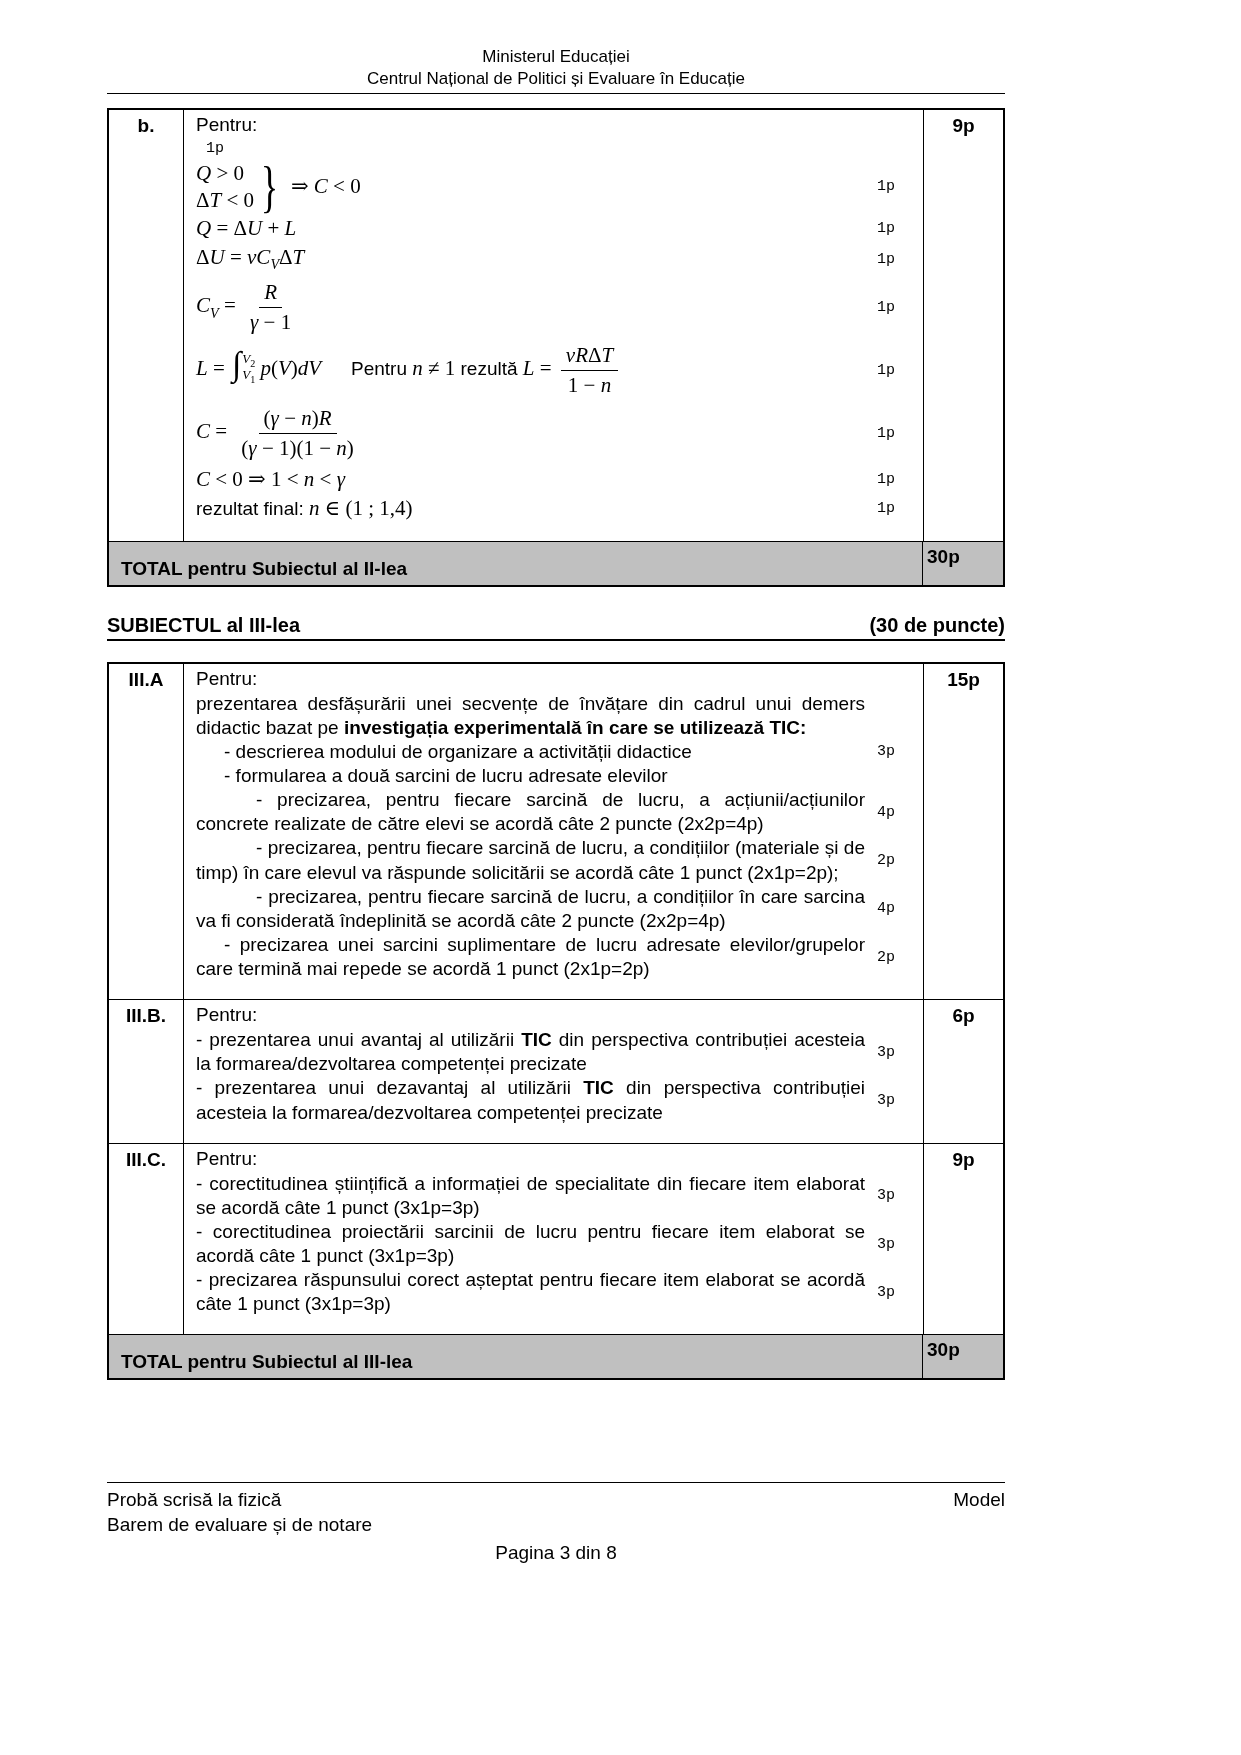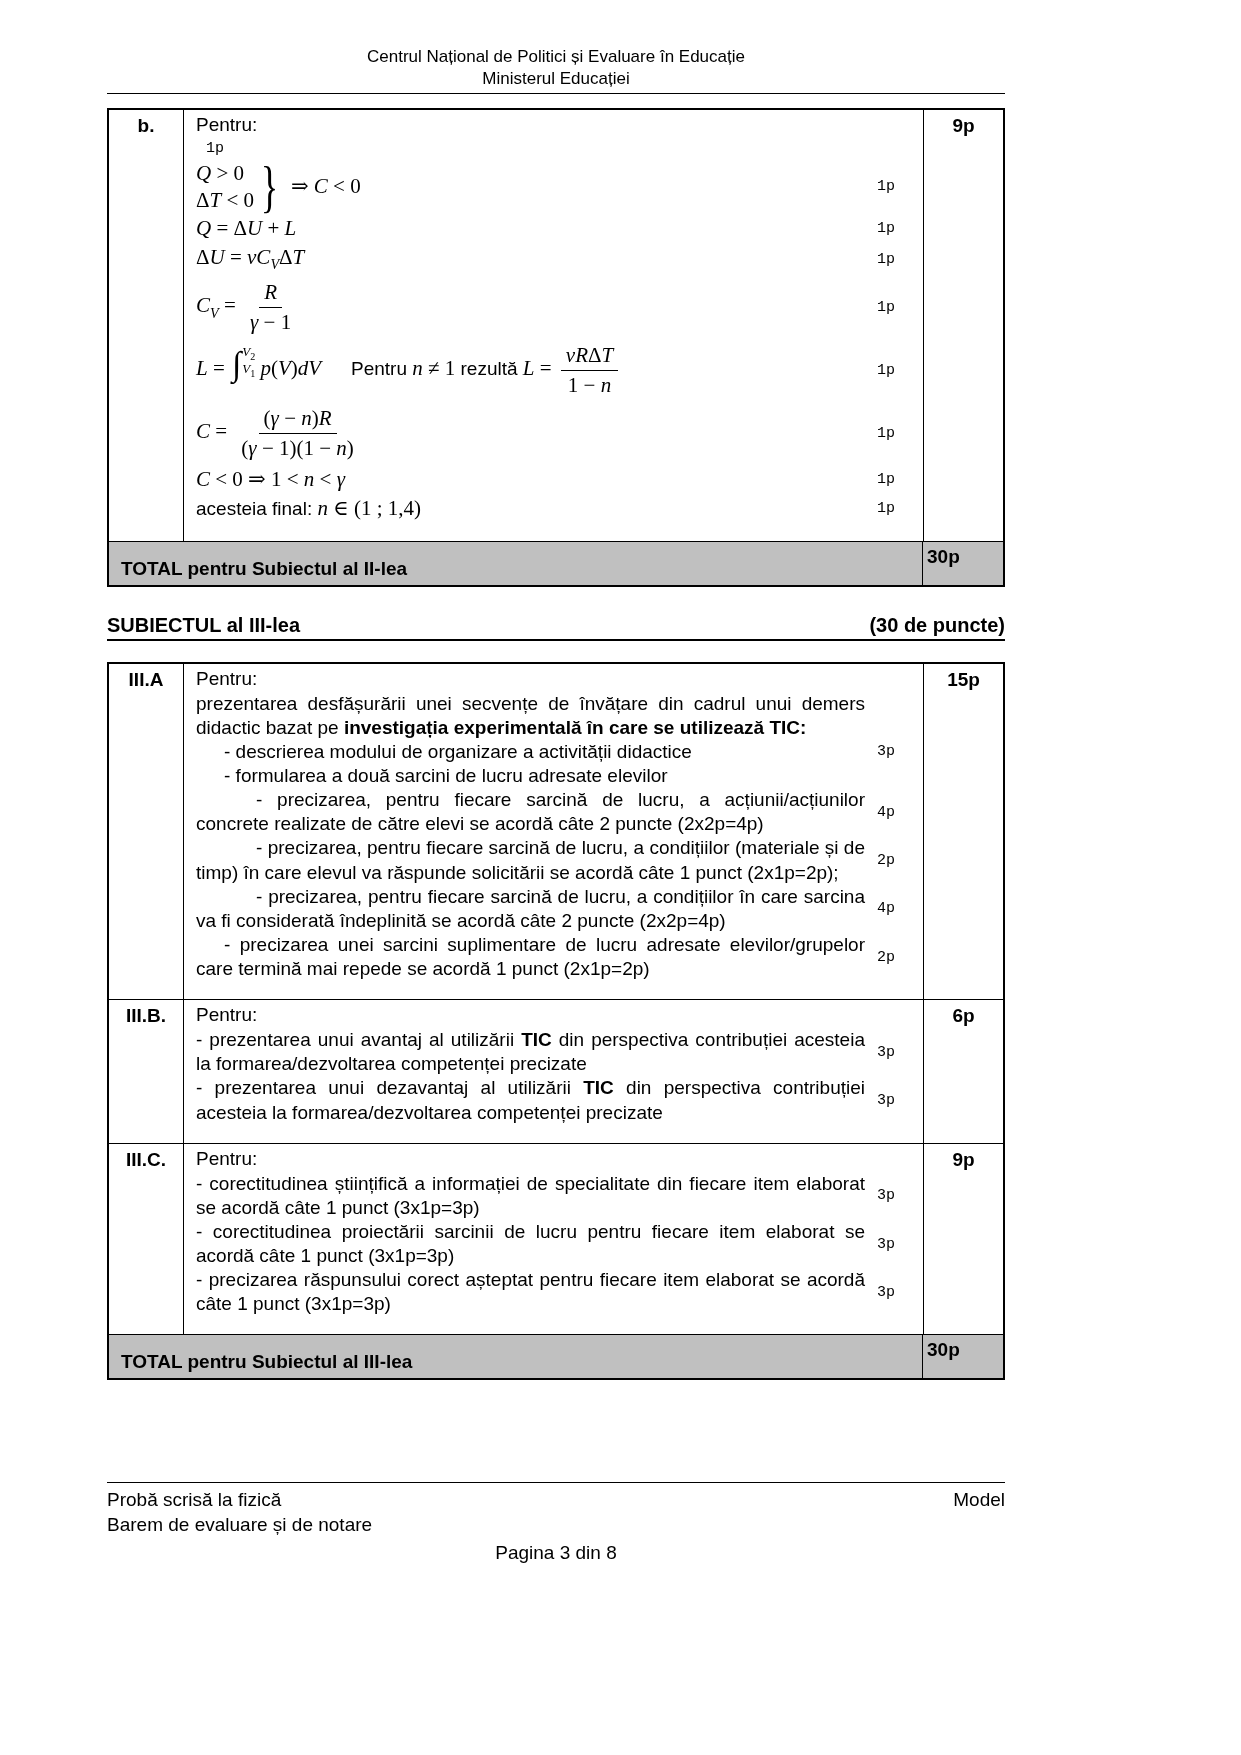--- a/index.html
+++ b/index.html
@@ -29,21 +29,21 @@
   .frac{ display:inline-flex; flex-direction:column; align-items:center; vertical-align:middle; margin:2px 4px; }
   .frac .num{ border-bottom:1.3px solid var(--line); padding:0 5px 2px; }
   .frac .den{ padding:2px 5px 0; }
   .grp{ display:inline-flex; align-items:center; }
   .stk{ display:inline-flex; flex-direction:column; row-gap:3px; }
   .stk span{ line-height:1.15; }
   .brc{ font-size:56px; line-height:0.9; font-weight:300; transform:scaleX(.65); margin:0 0 0 2px; }
   .aft{ margin-left:8px; }
   .intg{ display:inline-flex; align-items:center; margin:0 2px; }
   .isym{ font-size:34px; line-height:1; }
-  .ilims{ display:flex; flex-direction:column; justify-content:flex-start; height:42px; font-size:13px; line-height:1; padding:2px 3px 0 1px; }
+  .ilims{ display:flex; flex-direction:column; justify-content:flex-end; height:42px; font-size:13px; line-height:1; padding:2px 3px 0 1px; }
   .ilims sub{ font-size:78%; }
   .gap{ display:inline-block; width:30px; }
   .txt{ font-family:"Liberation Sans",sans-serif; font-style:normal; font-size:19px; }
 
   
   .trow{ display:grid; grid-template-columns:1fr 80px; border-top:1.5px solid var(--line); background:var(--gray); font-weight:bold; }
   .trow .tl{ padding:16px 10px 5px 12px; border-right:1.5px solid var(--line); }
   .trow .tp{ padding:4px; }
 
   
@@ -63,22 +63,22 @@
   .frow1{ display:flex; justify-content:space-between; }
   .fpage{ text-align:center; margin-top:4px; }
 </style>
 </head>
 <body>
 
 <div class="page">
   <div class="content">
 
     <div class="doc-header">
+      <div>Ministerul Educației</div>
       <div>Centrul Național de Politici și Evaluare în Educație</div>
-      <div>Ministerul Educației</div>
     </div>
 
     <div class="tbl">
       <div class="grid3">
         <div class="clabel">b.</div>
         <div class="ccontent">
           <div class="pentru">Pentru:</div>
           <div>
               <div class="frow">
                 <div class="fpts">1p</div>
@@ -127,21 +127,21 @@
                     <span class="num">(<i>γ</i> − <i>n</i>)<i>R</i></span>
                     <span class="den">(<i>γ</i> − 1)(1 − <i>n</i>)</span>
                   </span></div>
                 <div class="fpts">1p</div>
               </div>
               <div class="frow">
                 <div class="formula"><i>C</i> &lt; 0 ⇒ 1 &lt; <i>n</i> &lt; <i>γ</i></div>
                 <div class="fpts">1p</div>
               </div>
               <div class="frow">
-                <div class="formula"><span class="txt">acesteia final:</span> <i>n</i> ∈ (1 ; 1,4)</div>
+                <div class="formula"><span class="txt">rezultat final:</span> <i>n</i> ∈ (1 ; 1,4)</div>
                 <div class="fpts">1p</div>
               </div>
             </div>
         </div>
         <div class="ctotal">9p</div>
       </div>
       <div class="trow">
         <div class="tl">TOTAL pentru Subiectul al II-lea</div>
         <div class="tp">30p</div>
       </div>

